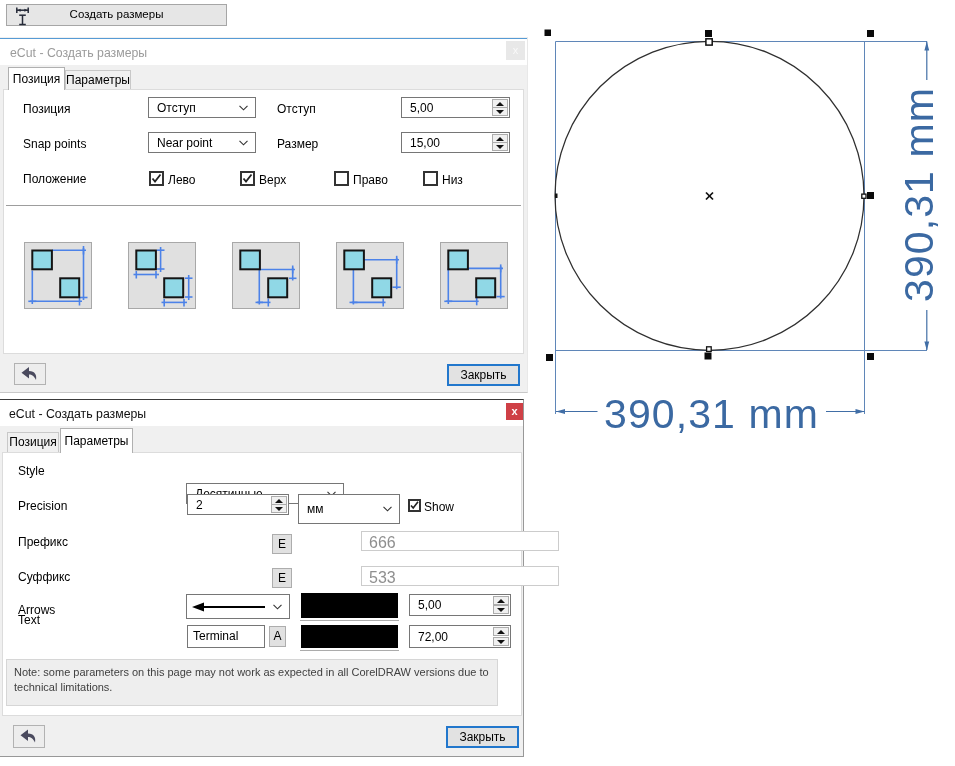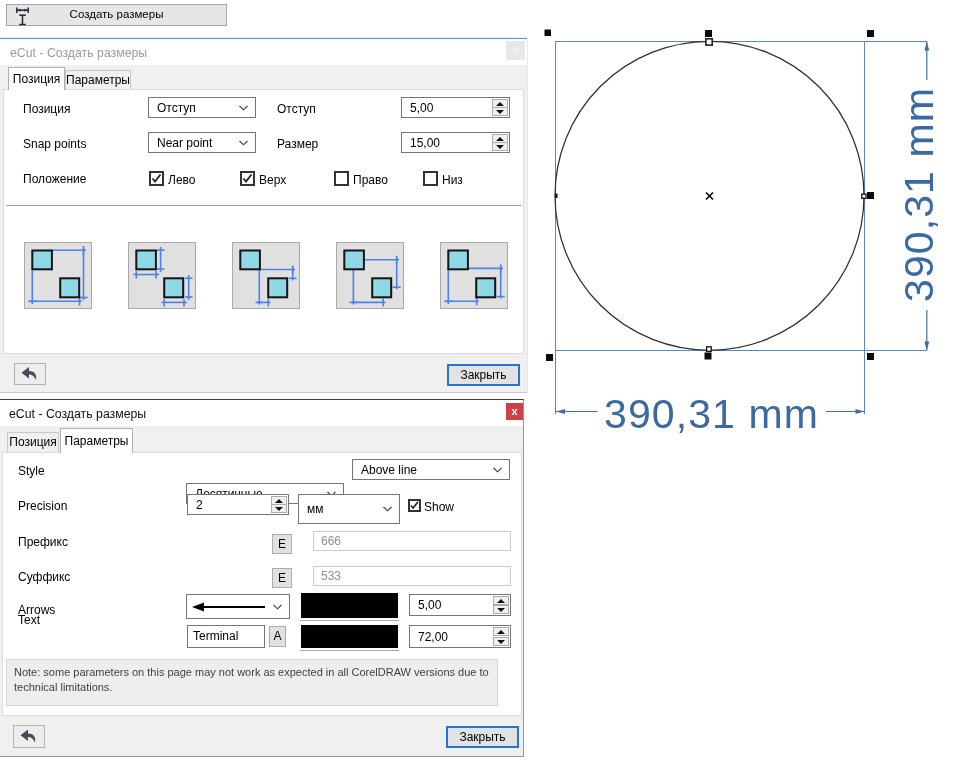--- a/index.html
+++ b/index.html
@@ -12,21 +12,21 @@
 .chev { position:absolute; right:7px; top:50%; margin-top:-3px; width:9px; height:6px; }
 .spin { position:absolute; border:1px solid #767676; background:#fff; }
 .spin .tx { position:absolute; left:8px; top:50%; transform:translateY(-50%); font-size:12px; }
 .spbtns { position:absolute; right:1px; top:1px; bottom:1px; width:16px; }
 .spb { position:absolute; left:0; width:16px; background:#f0f0f0; border:1px solid #acacac; }
 .tri-u { position:absolute; left:50%; top:50%; margin-left:-4px; margin-top:-2px; width:0; height:0; border-left:4px solid transparent; border-right:4px solid transparent; border-bottom:4px solid #111; }
 .tri-d { position:absolute; left:50%; top:50%; margin-left:-4px; margin-top:-2px; width:0; height:0; border-left:4px solid transparent; border-right:4px solid transparent; border-top:4px solid #111; }
 .cb { position:absolute; width:15px; height:15px; border:2px solid #333; background:#fff; }
 .cb2 { position:absolute; width:13px; height:13px; border:2px solid #333; background:#fff; }
 .cb svg, .cb2 svg { position:absolute; left:0; top:0; display:block; }
-.field { position:absolute; border:1px solid #cccccc; background:#fff; font-size:12px; color:#8f8f8f; padding:2px 0 0 7px; }
+.field { position:absolute; border:1px solid #cccccc; background:#fff; font-size:16px; color:#8f8f8f; padding:2px 0 0 7px;margin-left:48px; }
 .ebtn { position:absolute; width:20px; height:20px; background:#e1e1e1; border:1px solid #adadad; font-size:12px; color:#000; text-align:center; line-height:18px; }
 .btn-close { position:absolute; left:447px; width:73px; height:22px; background:#e2e2e2; border:2px solid #2277cc; font-size:12px; text-align:center; line-height:18px; color:#000; }
 .backbtn { position:absolute; width:32px; height:22px; background:#ededed; border:1px solid #b2b2b2; }
 .tab-a { position:absolute; background:#fff; border:1px solid #b0b0b0; border-bottom:none; font-size:12px; text-align:center; z-index:3; }
 .tab-i { position:absolute; background:#f0f0f0; border:1px solid #c8c8c8; border-bottom:none; font-size:12px; text-align:center; z-index:1; }
 .thumb { position:absolute; top:242px; width:68px; height:67px; }
 </style>
 </head>
 <body>
 <div id="root">
@@ -215,26 +215,20 @@
 <div class="tab-i" style="left:7px;top:432px;width:52px;height:20px;line-height:19px;">Позиция</div>
 <div class="tab-a" style="left:60px;top:428px;width:73px;height:25px;line-height:24px;">Параметры</div>
 
 <div class="lbl" style="left:18px;top:464px;z-index:4;">Style</div>
 <div class="combo" style="left:186px;top:459px;width:158px;height:21px;z-index:4;margin-top:24px;">
       <span class="tx">Десятичные</span>
   <svg class="chev" viewBox="0 0 9 6">
         <path d="M0.5 0.8 L4.5 4.8 L8.5 0.8" stroke="#333" stroke-width="1.1" fill="none"></path>
       </svg>
     </div>
-<div class="combo" style="left:352px;top:459px;width:158px;height:21px;z-index:4;">
-      <span class="tx">Above line</span>
-  <svg class="chev" viewBox="0 0 9 6">
-        <path d="M0.5 0.8 L4.5 4.8 L8.5 0.8" stroke="#333" stroke-width="1.1" fill="none"></path>
-      </svg>
-    </div>
 
 <div class="lbl" style="left:18px;top:499px;z-index:4;">Precision</div>
 <div class="spin" style="left:187px;top:494px;width:102px;height:21px;z-index:4;">
       <span class="tx">2</span>
   <div class="spbtns">
         <div class="spb" style="top:0;height:9px;">
           <div class="tri-u"></div>
         </div>
         <div class="spb" style="bottom:0;height:9px;">
           <div class="tri-d"></div>

